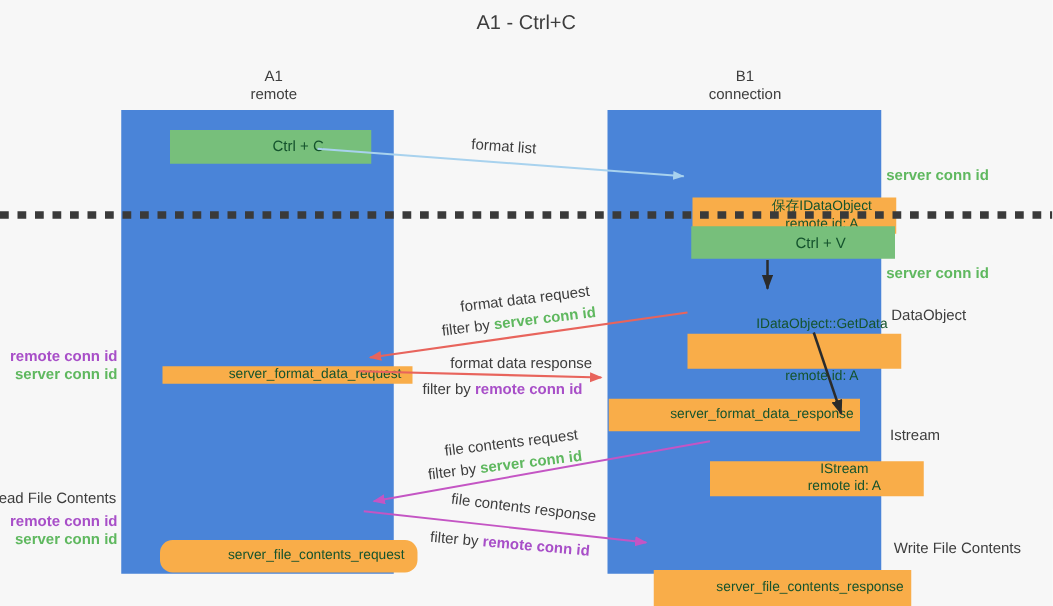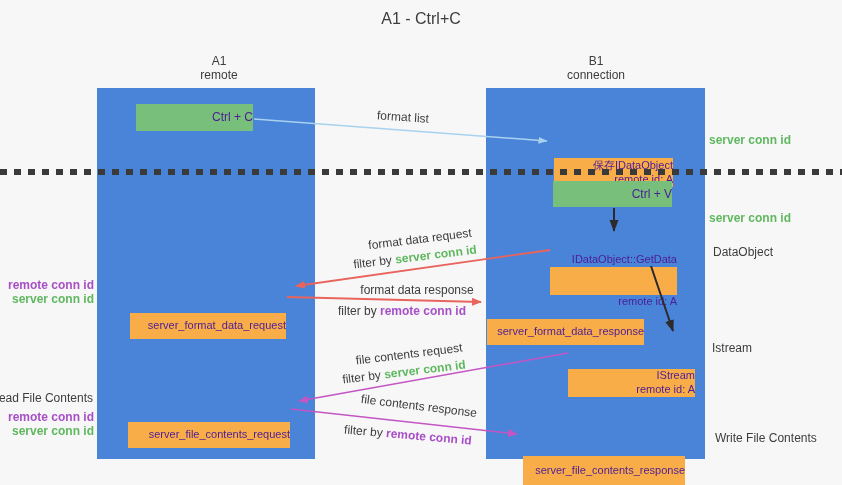--- a/index.html
+++ b/index.html
@@ -15,22 +15,22 @@
   }
   .lane { position:absolute; background:#4a84d8; }
   .lane-left  { left:97px;  top:88px; width:218px; height:371px; }
   .lane-right { left:486px; top:88px; width:219px; height:371px; }
   .lane-header {
     position:absolute; top:54px; transform:translateX(-50%);
     text-align:center; font-size:12px; line-height:1.2; color:#3d3d3d;
   }
   .node {
     position:absolute; display:flex; flex-direction:column;
-    align-items:flex-end; justify-content:center;
-    color:#4c1d95; text-align:center; line-height:1.25; font-size:12px;
+    align-items:center; justify-content:center;
+    color:#14532d; text-align:center; line-height:1.25; font-size:12px;padding-left:44px;
   }
   .node.small { font-size:11px; }
   .green  { background:#77bf7b; }
   .orange { background:#f9ad49;margin-top:30px; }
   .edge-label {
     position:absolute; transform:translateX(-50%);
     font-size:12px; white-space:nowrap; color:#3d3d3d;
   }
   .side-label { position:absolute; font-size:12px; white-space:nowrap; }
   .side-left { text-align:right; }
@@ -74,34 +74,34 @@
 
   <div class="node green" style="left:553px; top:181px; width:119px; height:26px;">
     <div>Ctrl + V</div>
   </div>
 
   <div class="node orange small" style="left:550px; top:237px; width:127px; height:28px;gap:28px;">
     <div>IDataObject::GetData</div>
     <div>remote id: A</div>
   </div>
 
-  <div class="node orange small" style="left:130px; top:283px; width:156px; height:26px;">
+  <div class="node orange small" style="left:130px; top:263px; width:156px; height:14px;">
     <div>server_format_data_request</div>
   </div>
 
   <div class="node orange small" style="left:487px; top:289px; width:157px; height:26px;">
     <div>server_format_data_response</div>
   </div>
 
   <div class="node orange small" style="left:568px; top:339px; width:127px; height:28px;">
     <div>IStream</div>
     <div>remote id: A</div>
   </div>
 
-  <div class="node orange small" style="left:128px; top:392px; width:162px; height:26px;">
+  <div class="node orange small" style="left:128px; top:402px; width:162px; height:26px;border-radius:10px;">
     <div>server_file_contents_request</div>
   </div>
 
   <div class="node orange small" style="left:523px; top:426px; width:162px; height:29px;">
     <div>server_file_contents_response</div>
   </div>
 
   <div class="edge-label rot-dn4" style="left:403px; top:110px;">format list</div>
 
   <div class="edge-label rot-up" style="left:420px; top:232px;">format data request</div>

